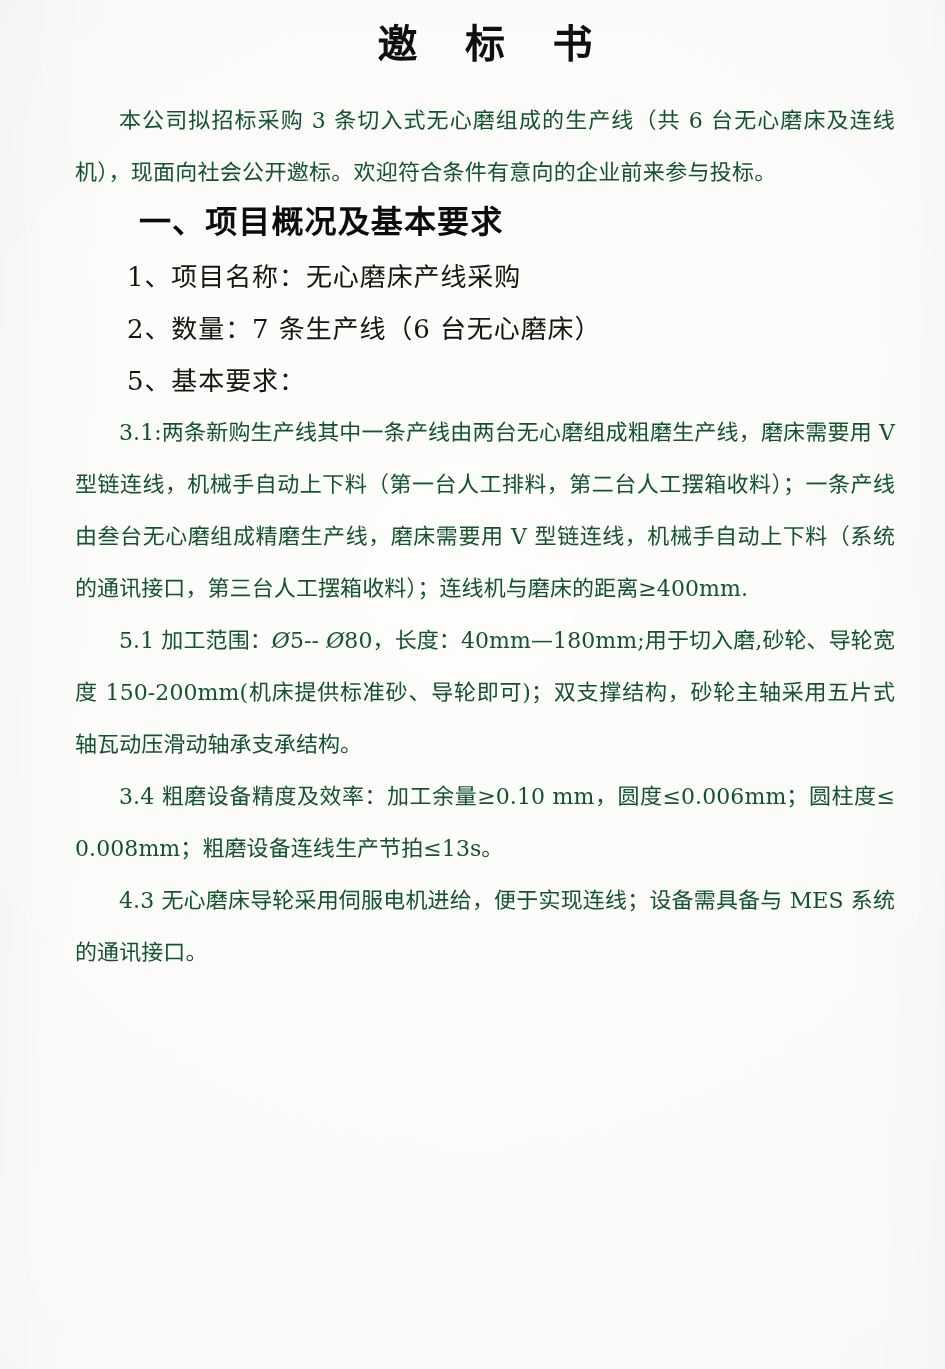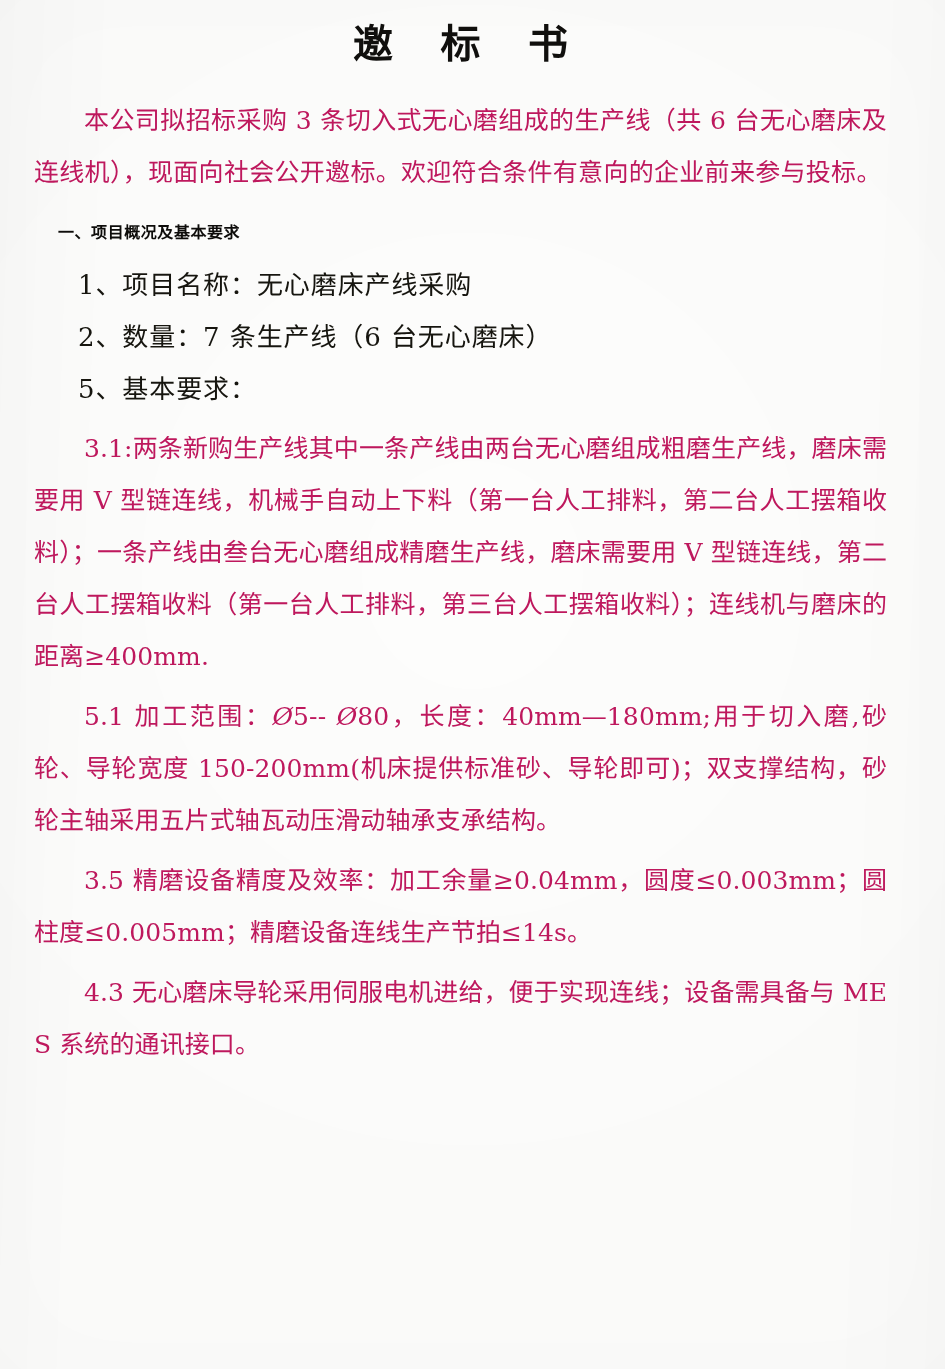--- a/index.html
+++ b/index.html
@@ -27,21 +27,21 @@
     pointer-events: none;
     background:
       radial-gradient(ellipse 70% 50% at 50% 42%, rgba(255,255,255,0) 0%, rgba(0,0,0,0.012) 100%),
       linear-gradient(92deg, rgba(0,0,0,0.014) 0%, rgba(0,0,0,0) 12%, rgba(0,0,0,0) 88%, rgba(0,0,0,0.010) 100%);
     mix-blend-mode: multiply;
   }
 
   .content {
     position: relative;
     z-index: 2;
-    padding: 0 50px 0 26px;
+    padding: 0 50px 0 75px;
     box-sizing: border-box;
     width: 945px;
   }
 
   .doc-title {
     text-align: center;
     font-family: "DejaVu Serif", "Liberation Serif", serif;
     font-weight: 700;
     font-size: 40px;
     letter-spacing: 0.42em;
@@ -52,35 +52,35 @@
     line-height: 1.32;
     -webkit-font-smoothing: none;
   }
 
   .body-block {
     margin-top: 24px;
   }
 
   p.para {
     font-family: "DejaVu Serif", "Liberation Serif", serif;
-    font-size: 25px;
+    font-size: 22px;
     line-height: 52px;
-    color: #be185d;
-    margin: 8px;
+    color: #14532d;
+    margin: 0;
     text-align: justify;
     text-justify: inter-character;
     text-indent: 2em;
     letter-spacing: 0.012em;
     word-break: break-all;
   }
 
   p.heading {
-    font-family: Liberation Sans, sans-serif;
+    font-family: Liberation Mono, monospace;
     font-weight: 700;
-    font-size: 16px;
+    font-size: 32px;
     line-height: 52px;
     color: #0d0c0a;
     margin: 0;
     text-indent: 2em;
     letter-spacing: 0.035em;
   }
 
   p.numbered {
     font-family: "DejaVu Serif", "Liberation Serif", serif;
     font-size: 26px;
@@ -116,25 +116,25 @@
       <p class="para">本公司拟招标采购 3 条切入式无心磨组成的生产线（共 6 台无心磨床及连线机），现面向社会公开邀标。欢迎符合条件有意向的企业前来参与投标。</p>
 
       <p class="heading">一、项目概况及基本要求</p>
 
       <p class="numbered">1、项目名称：无心磨床产线采购</p>
 
       <p class="numbered">2、数量：7 条生产线（6 台无心磨床）</p>
 
       <p class="numbered">5、基本要求：</p>
 
-      <p class="para tech">3.1:两条新购生产线其中一条产线由两台无心磨组成粗磨生产线，磨床需要用 V 型链连线，机械手自动上下料（第一台人工排料，第二台人工摆箱收料）；一条产线由叁台无心磨组成精磨生产线，磨床需要用 V 型链连线，第二台人工摆箱收料（第一台人工排料，第三台人工摆箱收料）；连线机与磨床的距离≥400mm.</p>
+      <p class="para tech">3.1:两条新购生产线其中一条产线由两台无心磨组成粗磨生产线，磨床需要用 V 型链连线，机械手自动上下料（第一台人工排料，第二台人工摆箱收料）；一条产线由叁台无心磨组成精磨生产线，磨床需要用 V 型链连线，机械手自动上下料（系统的通讯接口，第三台人工摆箱收料）；连线机与磨床的距离≥400mm.</p>
 
 
       <p class="para tech"><span>5.1 加工范围：</span><span class="dia">Ø</span><span>5--</span> <span class="dia">Ø</span><span>80，长度：40mm—180mm;用于切入磨,砂轮、导轮宽度 150-200mm(机床提供标准砂、导轮即可)；双支撑结构，砂轮主轴采用五片式轴瓦动压滑动轴承支承结构。</span></p>
 
+      <p class="para tech">3.4 粗磨设备精度及效率：加工余量≥0.10 mm，圆度≤0.006mm；圆柱度≤0.008mm；粗磨设备连线生产节拍≤13s。</p>
 
-      <p class="para tech">3.5 精磨设备精度及效率：加工余量≥0.04mm，圆度≤0.003mm；圆柱度≤0.005mm；精磨设备连线生产节拍≤14s。</p>
 
       <p class="para tech">4.3 无心磨床导轮采用伺服电机进给，便于实现连线；设备需具备与 MES 系统的通讯接口。</p>
 
     </div>
   </div>
 </div>
 
 </body></html>

